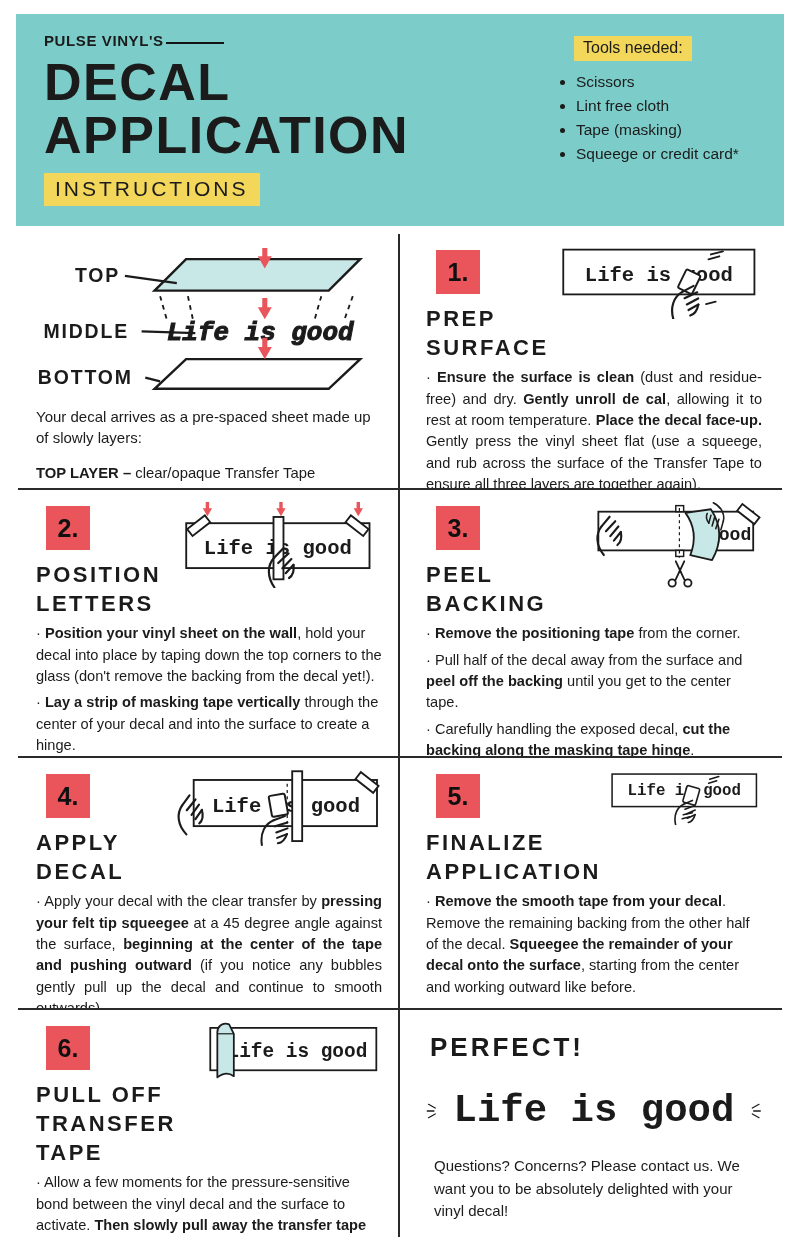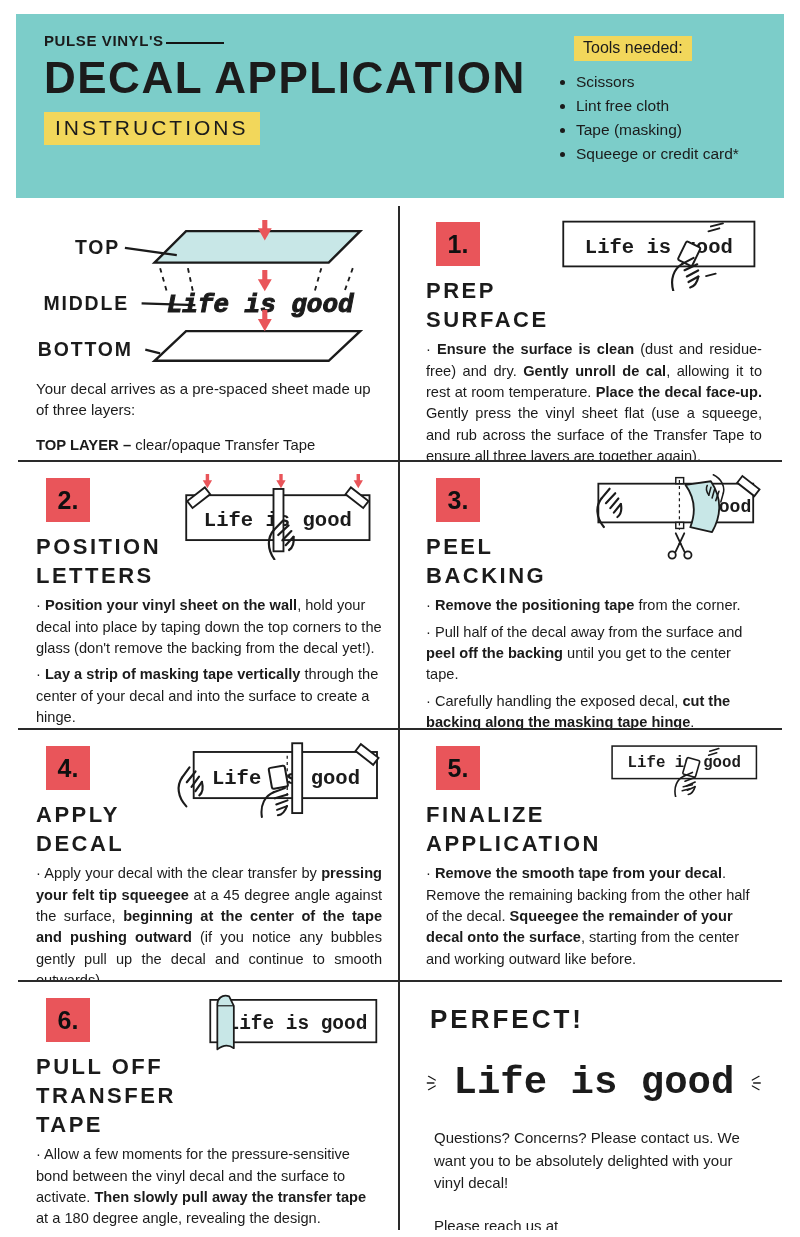--- a/index.html
+++ b/index.html
@@ -11,21 +11,21 @@
     width:800px;height:1237px;overflow:hidden;background:#fff;color:var(--ink);
     font-family:"Liberation Sans",sans-serif;position:relative;
   }
   
   .header{
     margin:14px 16px 0;background:var(--teal);
     padding:18px 28px 20px;display:flex;justify-content:space-between;align-items:flex-start;
   }
   .brand{font-size:15px;font-weight:700;letter-spacing:.6px;}
   .brand-rule{display:inline-block;width:58px;height:2px;background:#141414;margin-left:2px;vertical-align:2px;}
-  .main-title{font-size:44px;font-weight:800;letter-spacing:1.5px;margin:7px 0 11px;line-height:1.02;}
+  .main-title{font-size:52px;font-weight:800;letter-spacing:1.5px;margin:7px 0 11px;line-height:1.02;}
   .subtitle{display:inline-block;background:var(--yellow);padding:4px 11px 5px;font-size:21px;letter-spacing:3px;font-weight:500;}
   .tools{padding-top:4px;min-width:200px;}
   .tools-label{display:inline-block;background:var(--yellow);padding:3px 9px 4px;font-size:16px;margin-left:18px;}
   .tools ul{margin:9px 0 12px 20px;padding:0;font-size:15.5px;line-height:1.55;}
   
   .grid{margin:8px 18px 0;display:grid;grid-template-columns:1fr 1fr;grid-template-rows:256px 268px 252px 248px;}
   .cell{padding:12px 16px 0 18px;overflow:hidden;}
   .cell.cr{padding-left:26px;padding-right:20px;}
   .cell.cl{border-right:2.5px solid #2a2a2a;}
   .cell.hb{border-bottom:2.5px solid #2a2a2a;}
@@ -120,21 +120,21 @@
         <line x1="118" y1="140" x2="134" y2="144" stroke="#1b1b1b" stroke-width="2.4"></line>
         <text class="diagram-label" x="42" y="37">TOP</text>
         <text class="diagram-label" x="8" y="97">MIDDLE</text>
         <text class="diagram-label" x="2" y="147">BOTTOM</text>
         <text class="decal" x="242" y="99" font-size="28" font-style="italic" fill="#ffffff" stroke="#1b1b1b" stroke-width="1.1">Life is good</text>
         <use href="#rarrow" transform="translate(247,-1)"></use>
         <use href="#rarrow" transform="translate(247,54)"></use>
         <use href="#rarrow" transform="translate(247,97)"></use>
       </svg>
     </div>
-    <p class="lead">Your decal arrives as a pre-spaced sheet made up of three layers:</p>
+    <p class="lead">Your decal arrives as a pre-spaced sheet made up of slowly layers:</p>
     <p class="layer-line"><span class="b">TOP LAYER – </span><span>clear/opaque Transfer Tape</span></p>
     <p class="layer-line"><span class="b">MIDDLE LAYER – </span><span>the vinyl design itself</span></p>
 
   </div>
 
   <div class="cell cr hb">
     <div class="step-top">
       <div class="step-head">
         <div class="badge">1.</div>
         <h2 class="step-title">PREP

